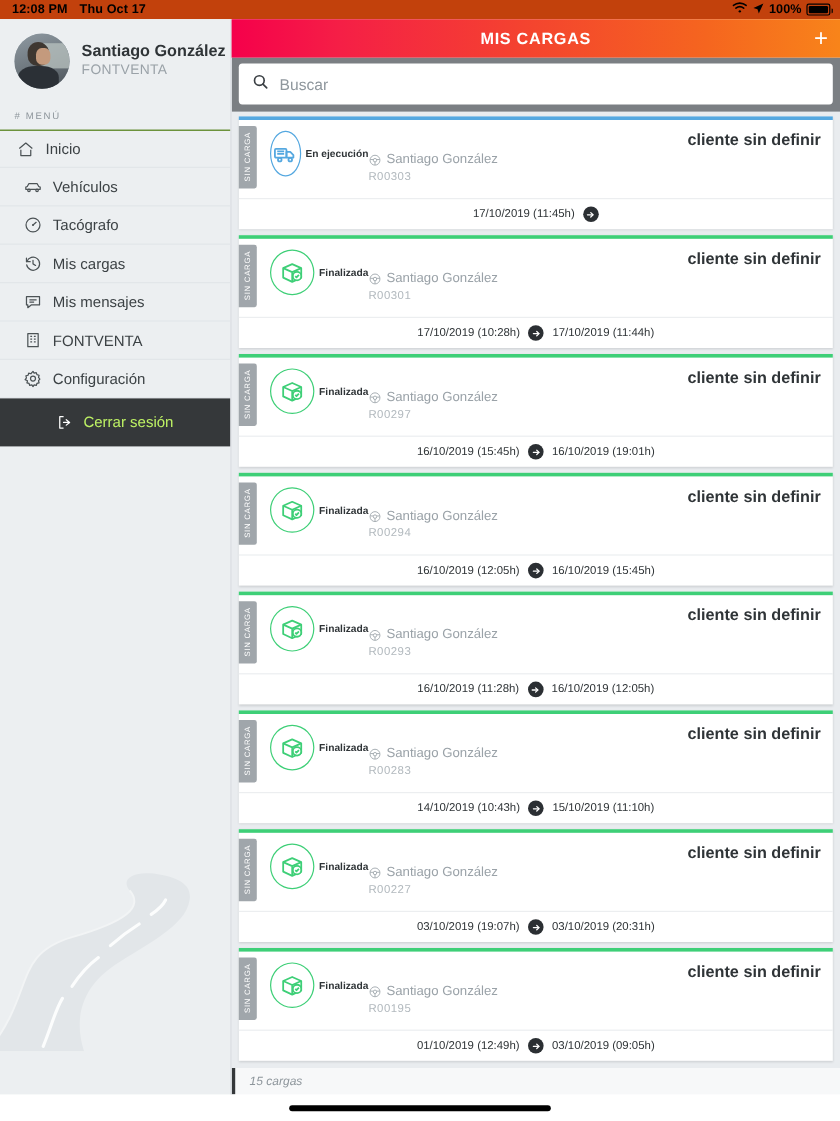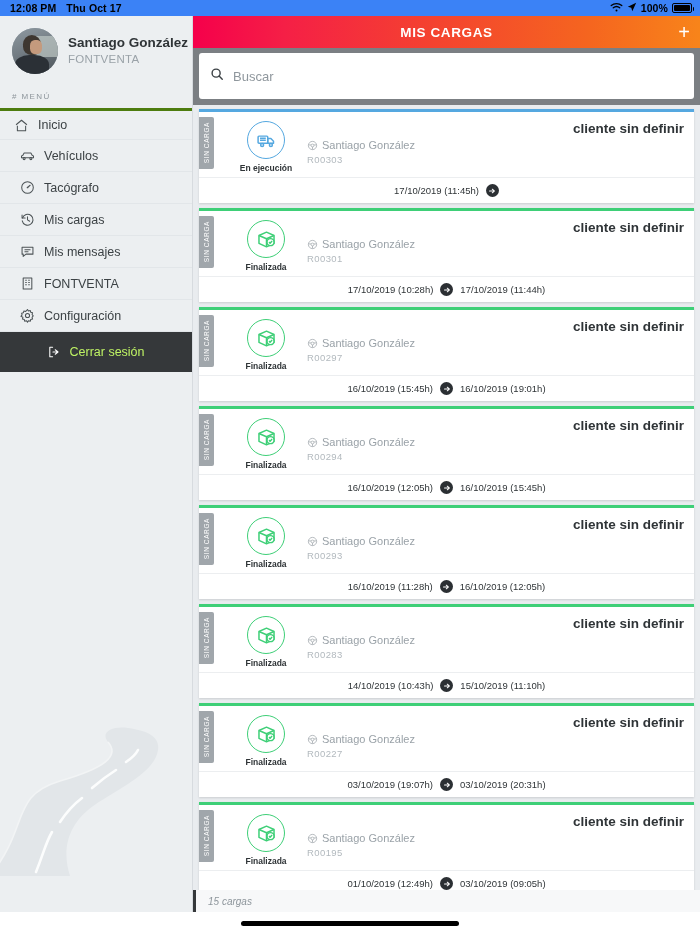--- a/index.html
+++ b/index.html
@@ -7,21 +7,21 @@
     width: 700px; height: 934px;
     font-family: "Liberation Sans", sans-serif;
     background: #ffffff;
     overflow: hidden;
   }
   #app { position: relative; width: 700px; height: 934px; display: flex; flex-direction: column; }
 
   
   .statusbar {
     height: 16px; flex: 0 0 16px;
-    background: #3b82f6;
+    background: #c2410c;
     display: flex; align-items: center;
     padding: 0 8px 0 10px;
     font-size: 10.5px; font-weight: bold; color: #000;
     letter-spacing: 0.1px;
   }
   .sb-time { margin-right: 10px; }
   .sb-date { font-weight: bold; }
   .sb-right { margin-left: auto; display: flex; align-items: center; gap: 4px; }
   .sb-pct { font-size: 10.5px; font-weight: bold; }
   .batt {
@@ -79,21 +79,21 @@
     padding: 6px 0 7px 12px; position: relative; z-index: 2;
   }
   .menu { position: relative; z-index: 2; }
   .mitem {
     display: flex; align-items: center; gap: 9px;
     height: 32px; padding: 0 12px 0 20px;
     font-size: 12.5px; color: #3c4245;
     border-bottom: 1px solid #e2e6e9;
     cursor: pointer;
   }
-  .mitem:first-child { border-top: 3px solid #4d7c0f; padding-left: 14px; }
+  .mitem:first-child { border-top: 1px solid #4d7c0f; padding-left: 14px; }
   .mitem .ic { width: 15px; height: 15px; flex: 0 0 15px; display: block; color: #4c5356; }
   .mitem svg { width: 15px; height: 15px; display: block; }
   .ver {
     margin-top: auto; text-align: center;
     font-size: 9px; color: #9aa2a8; letter-spacing: .4px;
     padding-bottom: 7px; position: relative; z-index: 2;
   }
   .logout {
     height: 40px; flex: 0 0 40px;
     background: #35383a; color: #bef264;
@@ -112,21 +112,21 @@
   .topbar-title {
     flex: 1 1 auto; text-align: center;
     color: #fff; font-size: 13.5px; font-weight: bold; letter-spacing: .6px;
   }
   .plus {
     position: absolute; right: 10px; top: 50%; transform: translateY(-50%);
     color: #fff; font-size: 20px; line-height: 1; font-weight: 300; cursor: pointer;
   }
   .searchwrap { background: #7b7f83; padding: 5px 6px 6px 6px; flex: 0 0 auto; }
   .searchbar {
-    height: 46px; background: #fff; border-radius: 3px;
+    height: 34px; background: #fff; border-radius: 3px;
     display: flex; align-items: center; gap: 9px; padding: 0 11px;
   }
   .searchbar svg { width: 14px; height: 14px; flex: 0 0 14px; color: #3b4044; }
   .searchbar input {
     border: 0; outline: 0; font-size: 13px; color: #3b4044;
     font-family: "Liberation Sans", sans-serif; flex: 1 1 auto; background: transparent;
   }
   .searchbar input::placeholder { color: #8f979d; }
 
   .list {
@@ -147,21 +147,21 @@
     width: 15px; height: 52px;
     background: #a0a6ab; border-radius: 0 2px 2px 0;
     display: flex; align-items: center; justify-content: center;
   }
   .tab span {
     transform: rotate(180deg); writing-mode: vertical-rl;
     font-size: 6.5px; color: #fff; letter-spacing: .6px; white-space: nowrap;
   }
   .card-main { display: flex; align-items: flex-start; flex: 1 1 auto; padding: 7px 10px 0 26px; }
   .status {
-    width: 82px; flex: 0 0 82px; display: flex; flex-direction: column;
+    width: 82px; flex: 0 0 82px; display: flex; flex-direction: row;
     align-items: center; gap: 4px; padding-top: 2px;
   }
   .status-circle {
     width: 38px; height: 38px; border-radius: 50%;
     border: 1.6px solid #55a8e0; display: flex; align-items: center; justify-content: center;
   }
   .card.green .status-circle { border-color: #3ecf77; }
   .status-circle svg { width: 21px; height: 21px; display: block; color: #55a8e0; }
   .card.green .status-circle svg { color: #3ecf77; }
   .status-text { font-size: 8.5px; font-weight: bold; color: #2f3437; white-space: nowrap; }

